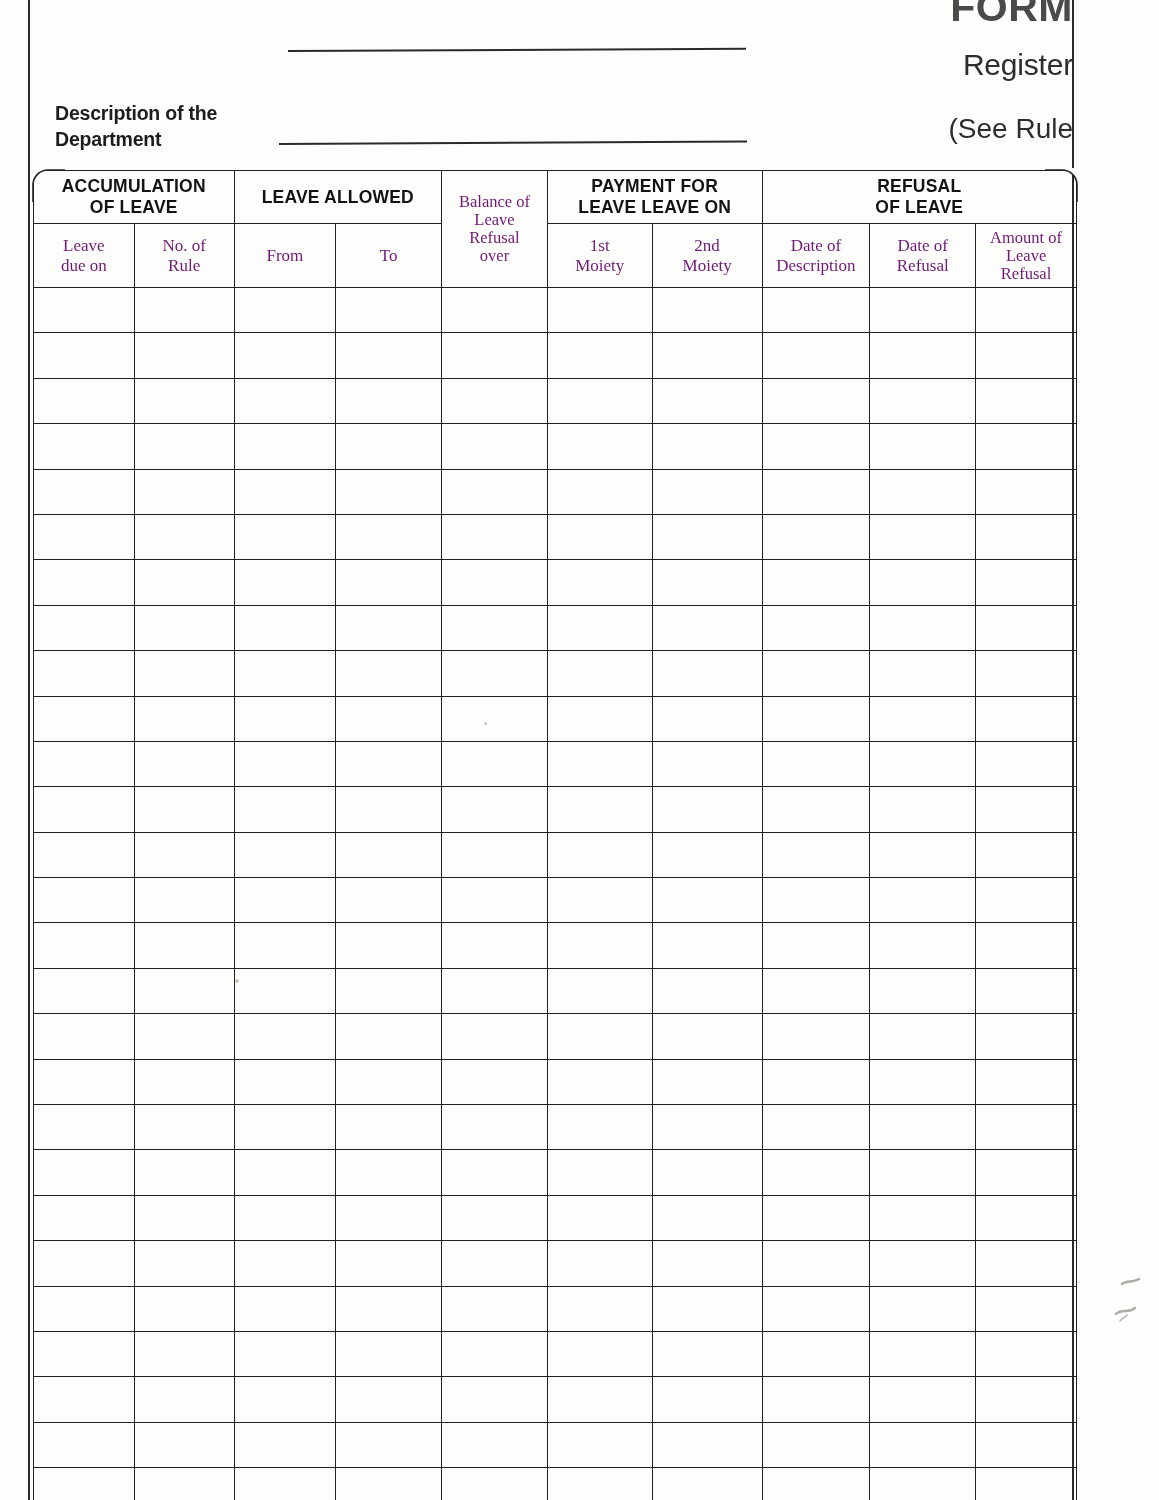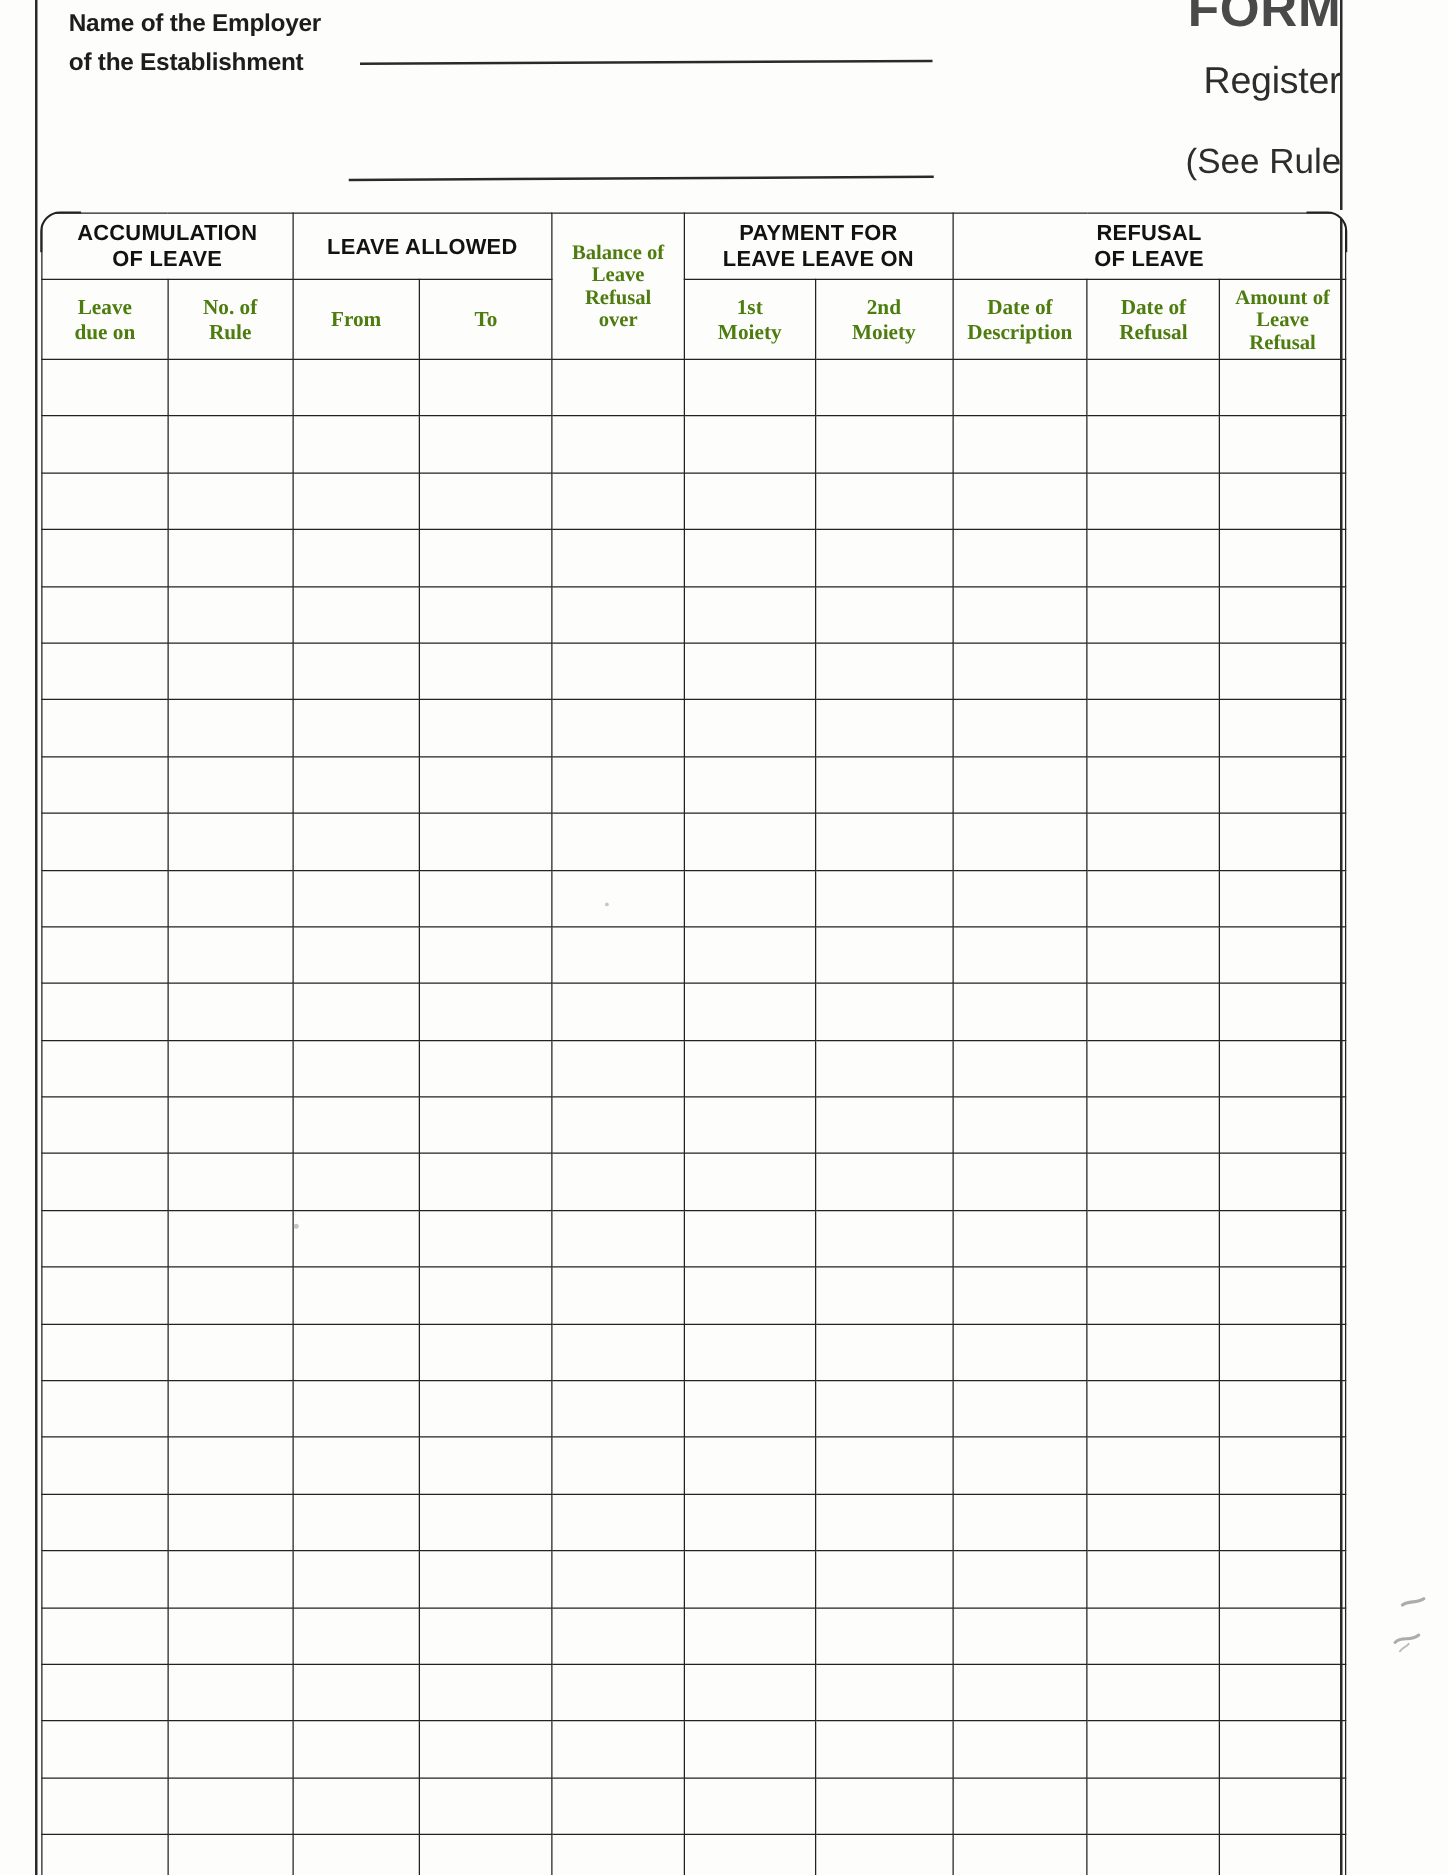--- a/index.html
+++ b/index.html
@@ -136,22 +136,22 @@
     color: #121212;
     letter-spacing: 0.2px;
     line-height: 21px;
     height: 52px;
     vertical-align: middle;
     text-align: center;
   }
   table.register th.sub {
     font-family: "Liberation Serif", serif;
     font-size: 17px;
-    font-weight: bold;
-    color: #4d7c0f;
+    font-weight: normal;
+    color: #701a75;
     line-height: 20px;
     height: 63px;
     vertical-align: middle;
     text-align: center;
   }
   table.register th.sub.tight {
     font-size: 16.5px;
     line-height: 18px;
   }
   table.register td.cell {
@@ -182,26 +182,26 @@
   }
   .smudge svg { display: block; }
 </style>
 </head>
 <body>
 
 <div id="page">
 
   <div class="page-border"></div>
 
-  <div class="hdr-left">
-    <div>Name of the Employer</div>
-    <div>of the Establishment</div>
+  <div class="rule rule-emp"></div>
+
+  <div class="hdr-left2">
+    <div>Description of the</div>
+    <div>Department</div>
   </div>
-  <div class="rule rule-emp"></div>
-
   <div class="rule rule-dept"></div>
 
   <div class="form-word">FORM</div>
   <div class="register-word">Register</div>
   <div class="see-rule">(See Rule</div>
 
   <div class="tbl-wrap">
     <table class="register">
       <colgroup>
         <col style="width:100px">

